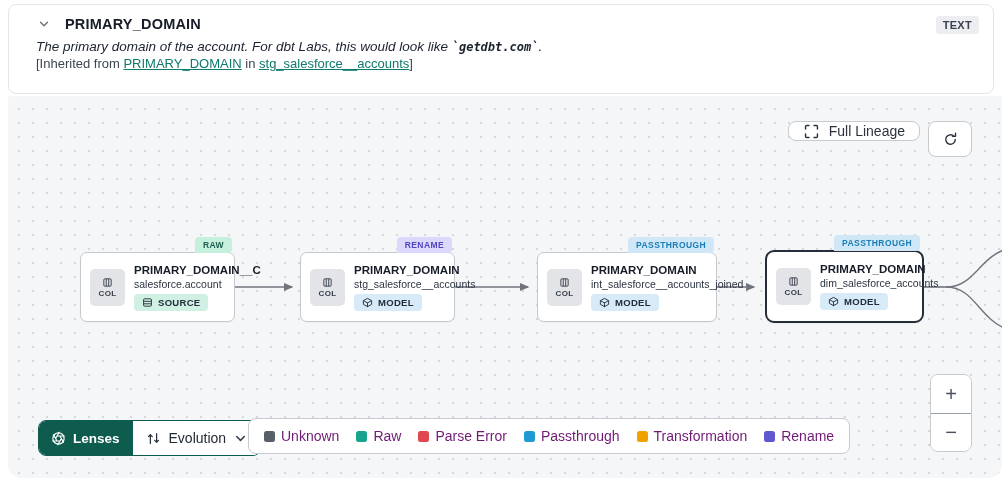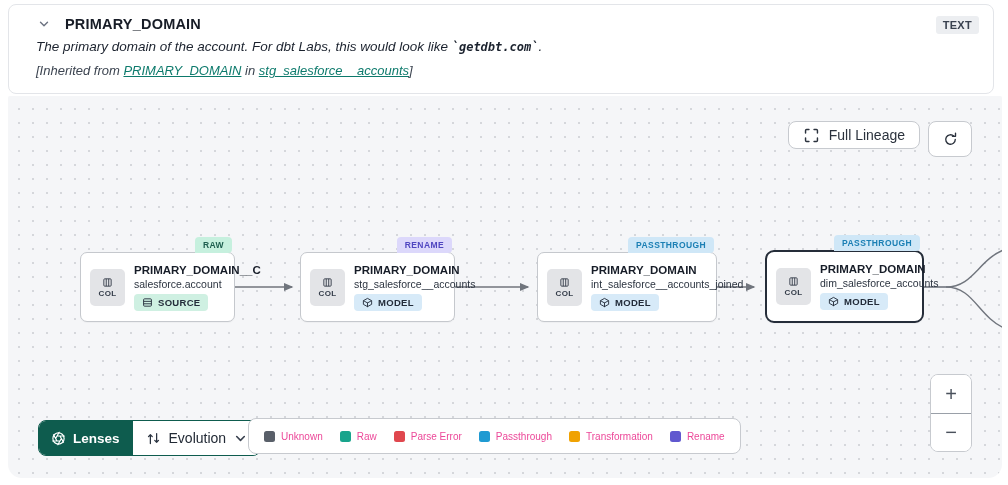--- a/index.html
+++ b/index.html
@@ -8,35 +8,35 @@
   
   .header-card{position:absolute;left:8px;top:4px;width:986px;height:90px;background:#fff;
     border:1px solid #e3e5e9;border-radius:8px;box-sizing:border-box;padding:11px 16px 10px 27px;}
   .title-row{display:flex;align-items:center;gap:13px;}
   .chev-btn{display:inline-flex;align-items:center;justify-content:center;width:16px;height:16px;cursor:pointer;}
   .page-title{font-size:14.5px;font-weight:700;color:#171c26;letter-spacing:.2px;}
   .type-badge{position:absolute;right:14px;top:11px;background:#eceef1;color:#3a4250;font-size:11px;
     font-weight:600;padding:3px 7px;border-radius:3px;letter-spacing:.3px;margin-left:24px;}
   .desc{margin-top:7px;font-style:italic;font-size:13.5px;color:#1b222e;}
   .desc .code{font-family:"DejaVu Sans Mono",monospace;font-weight:700;font-size:12px;}
-  .inherited{margin-top:9px;font-style:italic;font-size:13px;color:#3c4450;}
+  .inherited{margin-top:2px;font-size:13px;color:#3c4450;}
   .inherited a{color:#0d7a6c;text-decoration:underline;cursor:pointer;}
 
   
   .canvas{position:absolute;left:8px;top:96px;width:994px;height:382px;background:#f5f6f8;
     border-radius:2px 2px 14px 14px;
     background-image:radial-gradient(#d5d7db 1px, transparent 1.2px);
     background-size:14px 14px;background-position:4px 6px;}
   .edges{position:absolute;left:0;top:0;pointer-events:none;}
 
   
   .ctrl-btn{position:absolute;background:#fff;border:1px solid #c7cacf;border-radius:8px;
     display:flex;align-items:center;justify-content:center;gap:9px;cursor:pointer;box-sizing:border-box;
     color:#2b323d;font-size:14px;font-weight:500;}
-  .full-lineage{right:82px;top:25px;height:28px;padding:0 14px;}
+  .full-lineage{right:82px;top:25px;height:20px;padding:0 14px;}
   .refresh{right:30px;top:25px;width:44px;height:36px;}
 
   
   .node{position:absolute;height:70px;background:#fff;border:1px solid #c5c8cd;border-radius:7px;
     box-sizing:border-box;cursor:pointer;box-shadow:0 1px 1px rgba(20,24,31,.03);}
   .node.selected{border:2px solid #252d39;border-radius:9px;}
   .node-body{display:flex;align-items:center;gap:9px;height:100%;padding:0 10px 0 9px;box-sizing:border-box;}
   .col-chip{width:35px;height:37px;background:#e3e4e7;border-radius:5px;display:flex;flex-direction:column;
     align-items:center;justify-content:center;gap:1px;color:#343c49;flex:0 0 auto;}
   .col-chip .col-label{font-size:8px;font-weight:700;letter-spacing:.3px;}
@@ -55,21 +55,21 @@
 
   
   .lens-group{position:absolute;left:30px;top:324px;height:34px;display:flex;border:1px solid #0e5c4e;
     border-radius:8px;overflow:hidden;cursor:pointer;}
   .lens-left{display:flex;align-items:center;gap:7px;background:#0e5c4e;color:#fff;padding:0 12px;
     font-size:13.5px;font-weight:700;}
   .lens-right{display:flex;align-items:center;gap:8px;background:#fff;color:#222a35;padding:0 13px;
     font-size:14px;font-weight:500;border-left:1px solid #0e5c4e;}
   .legend-box{position:absolute;left:240px;top:322px;height:36px;background:#fff;border:1px solid #c7cacf;
     border-radius:8px;display:flex;align-items:center;gap:17px;padding:0 15px;box-sizing:border-box;}
-  .legend-item{display:flex;align-items:flex-end;gap:6px;font-size:10px;color:#ec4899;font-weight:500;white-space:nowrap;}
+  .legend-item{display:flex;align-items:center;gap:6px;font-size:14px;color:#701a75;font-weight:500;white-space:nowrap;}
   .swatch{width:11px;height:11px;border-radius:2.5px;display:inline-block;}
 
   
   .zoom-stack{position:absolute;left:922px;top:278px;width:40px;border:1px solid #c7cacf;border-radius:8px;
     background:#fff;overflow:hidden;}
   .zoom-btn{width:100%;height:38px;display:flex;align-items:center;justify-content:center;font-size:20px;
     color:#4a515c;cursor:pointer;box-sizing:border-box;background:#fff;border:none;}
   .zoom-btn + .zoom-btn{border-top:1px solid #9aa0a8;}
   svg{display:block;}
 </style>

